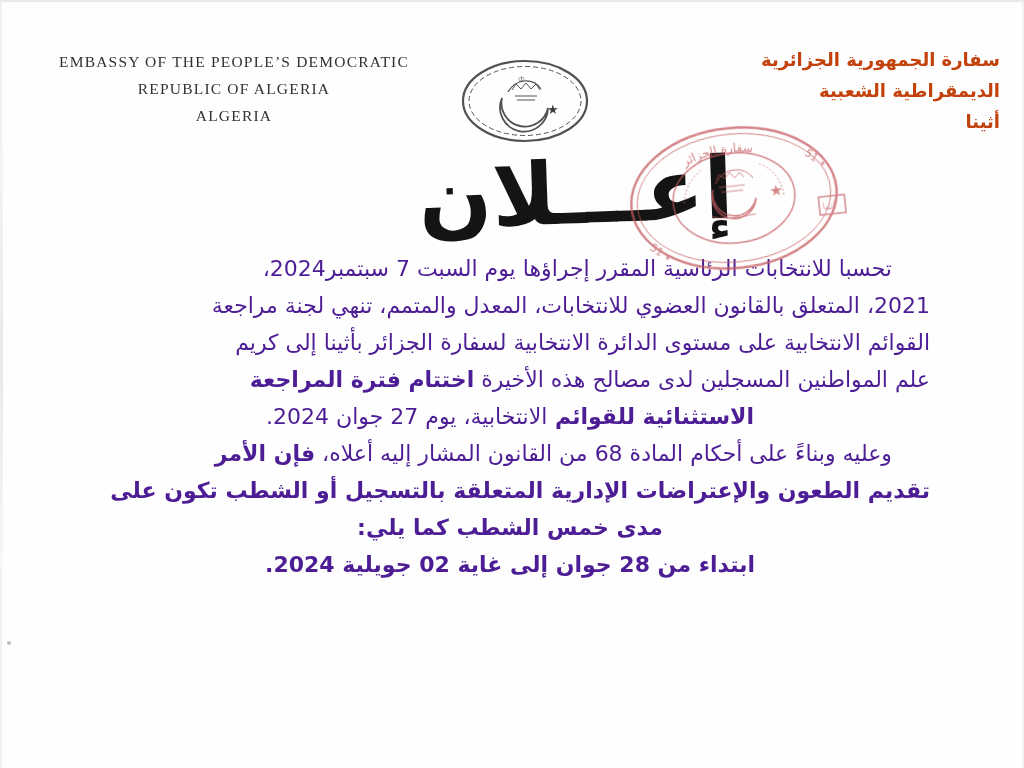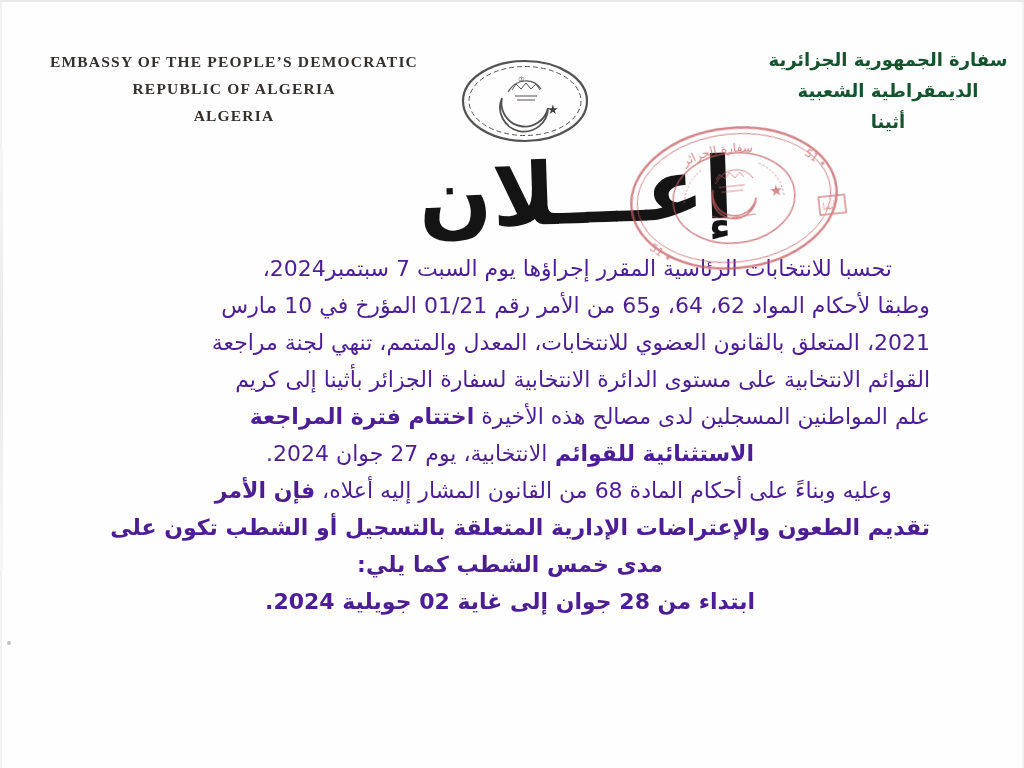--- a/index.html
+++ b/index.html
@@ -8,27 +8,27 @@
 
   .page {
     position:relative; width:1024px; height:768px; background:#fefefe;
     box-shadow: inset 0 2px 0 #e9e9e9, inset 2px 0 0 #f1f1f1, inset -2px 0 0 #f3f3f3;
   }
 
   
   .header-left {
     position:absolute; left:28px; top:48px; width:412px;
     text-align:center; font-family:"Liberation Serif", serif;
-    font-weight:bold; font-size:15.5px; letter-spacing:1.2px;
+    font-weight:normal; font-size:15.5px; letter-spacing:1.2px;
     color:#33302e; line-height:27px;
   }
   .header-right {
-    position:absolute; right:0; top:44px; width:272px;
-    direction:rtl; text-align:center; font-weight:bold;
-    font-size:18px; color:#14532d; line-height:31px;
+    position:absolute; right:24px; top:44px; width:272px;
+    direction:rtl; text-align:right; font-weight:bold;
+    font-size:18px; color:#c2410c; line-height:31px;
   }
   .emblem-wrap { position:absolute; left:458px; top:56px; width:134px; height:90px; }
 
   
   .title {
     position:absolute; left:408px; top:138px; width:336px; height:110px;
     direction:rtl; text-align:center;
     font-size:86px; font-weight:bold; color:#141414;
     transform: rotate(-2deg); line-height:110px; z-index:2;
   }
@@ -119,21 +119,20 @@
         <text x="148" y="78" font-size="15">★</text>
         <text x="186" y="40" font-size="11" transform="rotate(40 186 40)">٭ 51</text>
         <text x="22" y="118" font-size="11" transform="rotate(40 22 118)">٭ 51</text>
         <text x="199" y="97" font-size="9" opacity="0.8">أثينا</text>
       </g>
     </svg>
   </div>
 
   <div class="body-text">
       <div class="line justify indent"><span>تحسبا للانتخابات الرئاسية المقرر إجراؤها يوم السبت 7 سبتمبر2024،</span></div>
-      <div class="line justify"><span>وطبقا لأحكام المواد 62، 64، و65 من الأمر رقم 01/21 المؤرخ في 10 مارس</span></div>
       <div class="line justify"><span>2021، المتعلق بالقانون العضوي للانتخابات، المعدل والمتمم، تنهي لجنة مراجعة</span></div>
       <div class="line justify"><span>القوائم الانتخابية على مستوى الدائرة الانتخابية لسفارة الجزائر بأثينا إلى كريم</span></div>
       <div class="line justify"><span>علم المواطنين المسجلين لدى مصالح هذه الأخيرة </span><span class="b">اختتام فترة المراجعة</span></div>
       <div class="line center"><span class="b">الاستثنائية للقوائم </span><span>الانتخابية، يوم 27 جوان 2024.</span></div>
       <div class="line justify indent"><span>وعليه وبناءً على أحكام المادة 68 من القانون المشار إليه أعلاه، </span><span class="b">فإن الأمر</span></div>
       <div class="line justify"><span class="b">تقديم الطعون والإعتراضات الإدارية المتعلقة بالتسجيل أو الشطب تكون على</span></div>
       <div class="line center"><span class="b">مدى خمس الشطب كما يلي:</span></div>
       <div class="line center"><span class="b u">ابتداء من 28 جوان إلى غاية 02 جويلية 2024.</span></div>
     </div>
 

